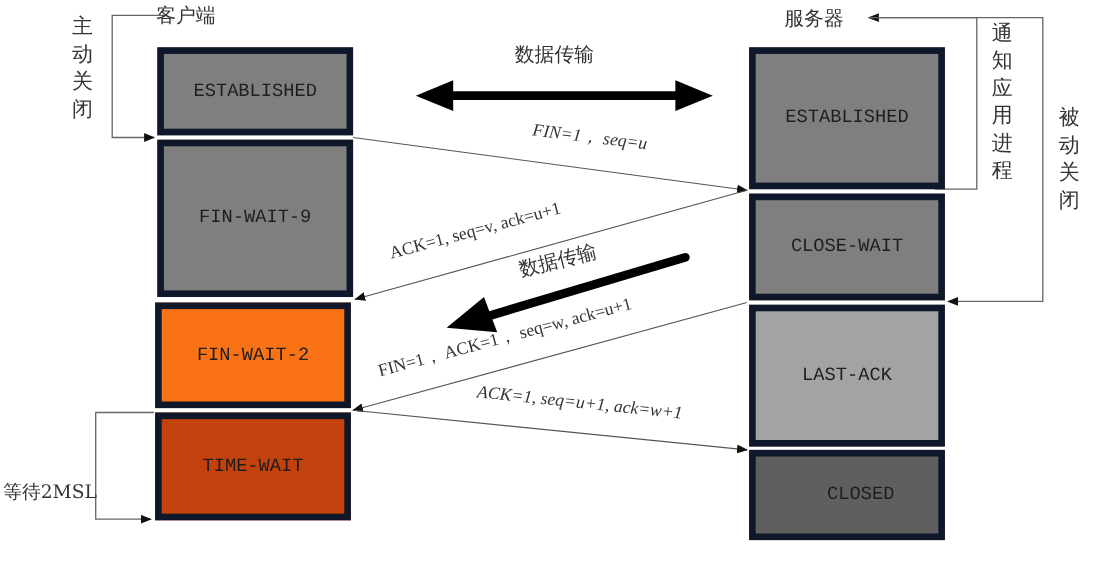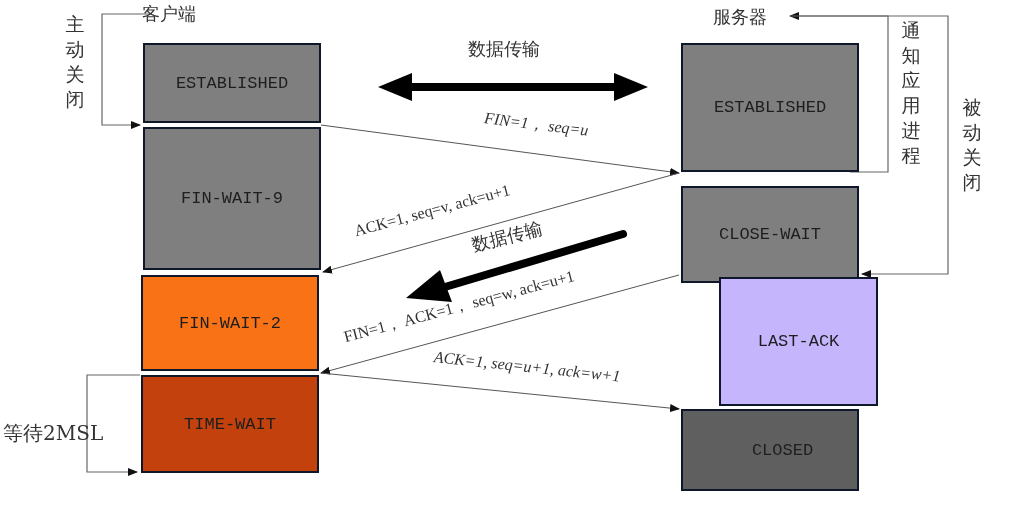--- a/index.html
+++ b/index.html
@@ -1,20 +1,20 @@
 <!DOCTYPE html>
 <html><head>
 <meta charset="utf-8">
 <style>
   html, body { margin:0; padding:0; background:#ffffff; }
   body { width:1012px; height:516px; position:relative; overflow:hidden;
          font-family:"DejaVu Serif", "Liberation Serif", serif; }
   #stage { position:absolute; left:0; top:0; width:1012px; height:516px; }
   .box { position:absolute; display:flex; align-items:center; justify-content:center;
-         border:2px solid #0f172a; box-sizing:border-box;
+         border:6px solid #0f172a; box-sizing:border-box;
          font-family:"Liberation Mono","DejaVu Sans Mono", monospace; font-size:17px; color:#1e1e1e; }
   .lbl { position:absolute; color:#333; font-size:18px; white-space:nowrap;
          font-family:"DejaVu Serif","Liberation Serif", serif; }
   .vert { position:absolute; color:#333; font-size:19px; line-height:25px; width:22px; text-align:center;
           font-family:"DejaVu Serif","Liberation Serif", serif; }
   .msg { position:absolute; color:#333; font-size:16px; white-space:nowrap; transform-origin:left bottom;
          font-family:"Liberation Serif","DejaVu Serif", serif; }
   .it { font-style:italic; }
   svg { position:absolute; left:0; top:0; }
 </style>
@@ -72,30 +72,30 @@
       <div>进</div>
       <div>程</div>
     </div>
   <div class="vert" id="v-passive" style="left:961px;top:95px;">
       <div>被</div>
       <div>动</div>
       <div>关</div>
       <div>闭</div>
     </div>
 
-  <div class="lbl" style="left:3px;top:420px;font-size:20px;">等待2MSL</div>
+  <div class="lbl" style="left:3px;top:436px;font-size:17px;">等待2MSL</div>
 
   <div class="box" style="left: 143px; top: 43px; width: 178px; height: 80px; background: rgb(127, 127, 127);">ESTABLISHED</div>
   <div class="box" style="left: 143px; top: 127px; width: 178px; height: 143px; background: rgb(127, 127, 127);">FIN-WAIT-9</div>
   <div class="box" style="left: 141px; top: 275px; width: 178px; height: 96px; background: #f97316;">FIN-WAIT-2</div>
   <div class="box" style="left: 141px; top: 375px; width: 178px; height: 98px; background: #c2410c;">TIME-WAIT</div>
 
   <div class="box" style="left: 681px; top: 43px; width: 178px; height: 129px; background: rgb(127, 127, 127);">ESTABLISHED</div>
-  <div class="box" style="left: 681px; top: 176px; width: 178px; height: 97px; background: rgb(127, 127, 127); margin-top: 10px;">CLOSE-WAIT</div>
-  <div class="box" style="left: 681px; top: 277px; width: 159px; height: 129px; background: #c4b5fd; margin-left: 38px;">LAST-ACK</div>
+  <div class="box" style="left: 681px; top: 176px; width: 178px; height: 97px; background: rgb(127, 127, 127);">CLOSE-WAIT</div>
+  <div class="box" style="left: 681px; top: 277px; width: 178px; height: 129px; background: #a3a3a3;">LAST-ACK</div>
   <div class="box closed" style="left: 681px; top: 409px; width: 178px; height: 82px; background: rgb(95, 95, 95); padding-left: 25px;">CLOSED</div>
 
   <div class="lbl" style="left:468px;top:37px;">数据传输</div>
   <div class="lbl" style="left:475px;top:233px;transform:rotate(-14deg);transform-origin:left bottom;">数据传输</div>
 
   <div class="msg it" style="left:483px;top:108px;transform:rotate(7deg);">FIN=1， seq=u</div>
   <div class="msg" style="left:357px;top:222px;transform:rotate(-15deg);">ACK=1, seq=v, ack=u+1</div>
   <div class="msg" style="left:347px;top:327px;transform:rotate(-15deg);">FIN=1， ACK=1， seq=w, ack=u+1</div>
   <div class="msg it" style="left:433px;top:348px;transform:rotate(6deg);">ACK=1, seq=u+1, ack=w+1</div>
 </div>

